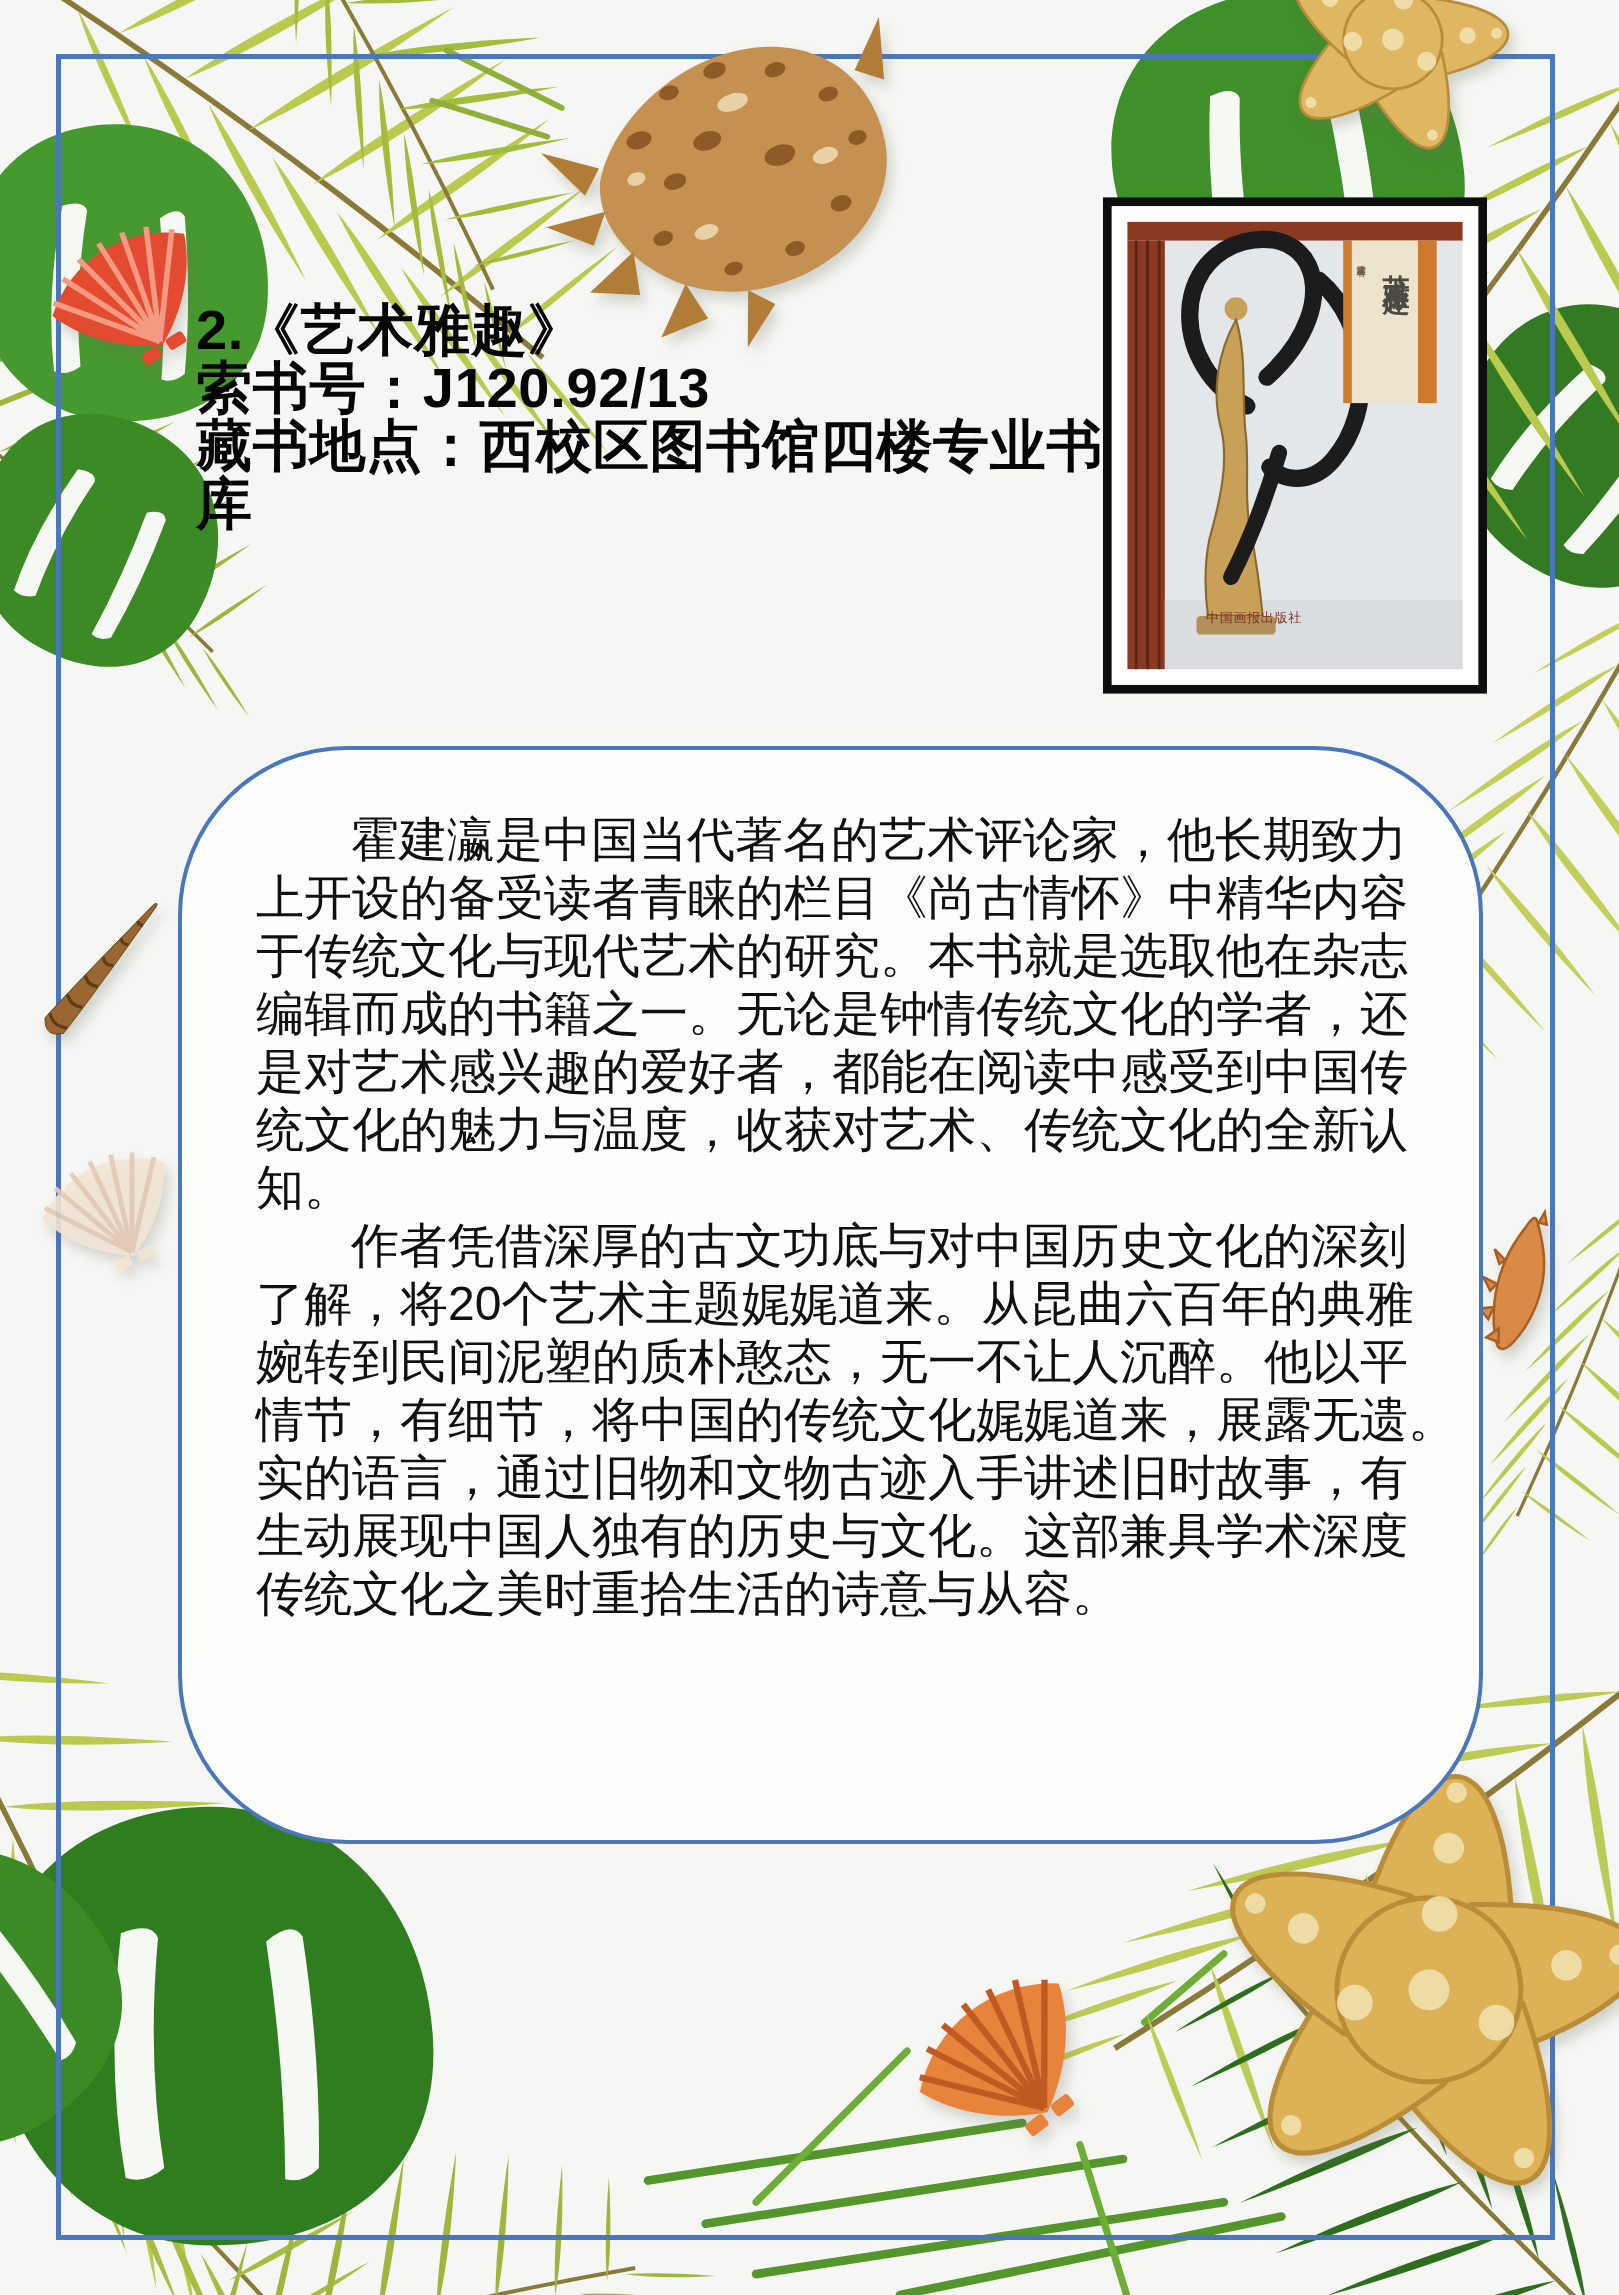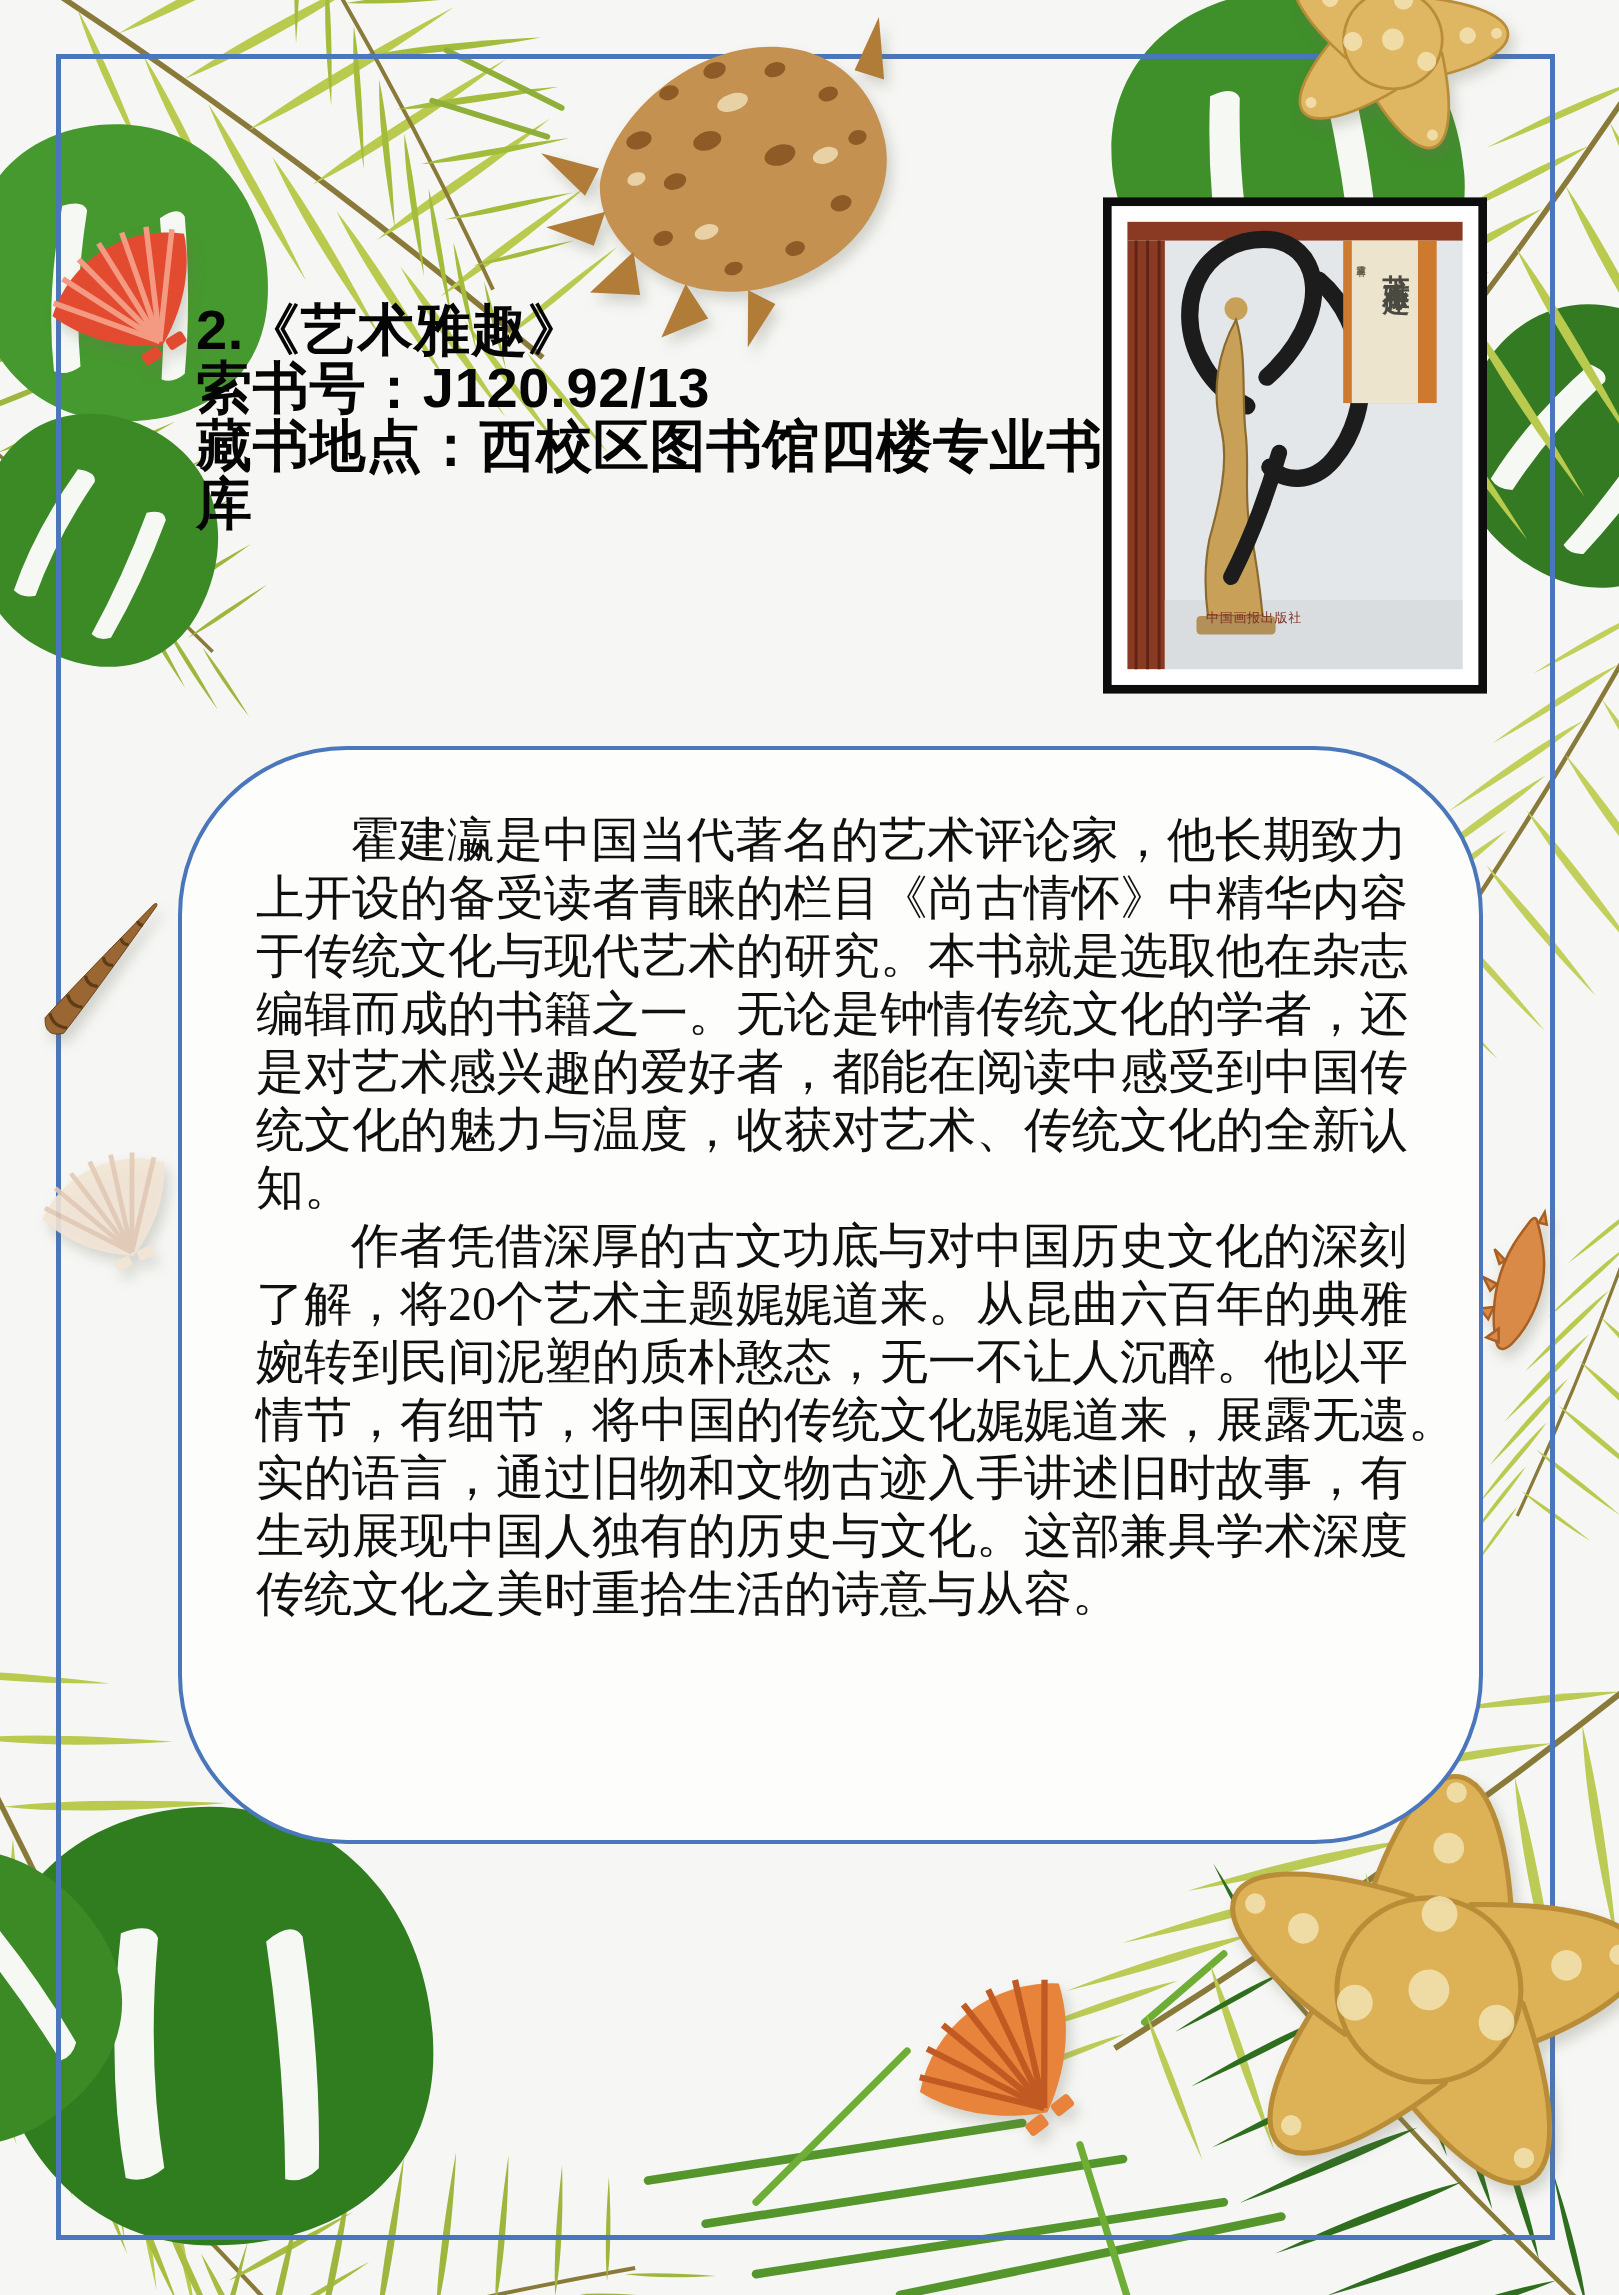--- a/index.html
+++ b/index.html
@@ -14,21 +14,21 @@
       border:5.8px solid #4a76bb;box-sizing:border-box;z-index:1;}
   
   .desc-box{position:absolute;left:178px;top:746px;width:1305px;height:1098px;
       background:#fdfdfb;border:4.3px solid #4a76bb;border-radius:169px;box-sizing:border-box;z-index:3;}
   
   .header{position:absolute;left:196px;top:301px;z-index:4;color:#050505;
       font-weight:bold;font-size:56px;letter-spacing:0.7px;}
   .header .line{height:58px;line-height:58px;white-space:nowrap;}
   
   .desc-text{position:absolute;left:256px;top:811px;width:1224px;z-index:4;color:#101010;
-      font-family:Liberation Serif, serif;font-size:48px;}
+      font-family:Liberation Sans, sans-serif;font-size:48px;}
   .desc-text .line{height:58px;line-height:58px;white-space:nowrap;}
   .desc-text .para .line:first-child{padding-left:95px;}
   
   .cover-svg{position:absolute;left:1103px;top:197px;z-index:5;}
   .cover-text{position:absolute;z-index:6;color:#3a3a3a;}
   .cover-title{left:1379px;top:253px;width:35px;height:154px;writing-mode:vertical-rl;
       font-size:27px;font-weight:bold;color:#4a4a42;letter-spacing:4.3px;
       font-family:"DejaVu Serif", serif;}
   .cover-author{left:1355px;top:258px;width:12.2px;height:86px;writing-mode:vertical-rl;
       font-size:9.4px;color:#6a5a44;}

